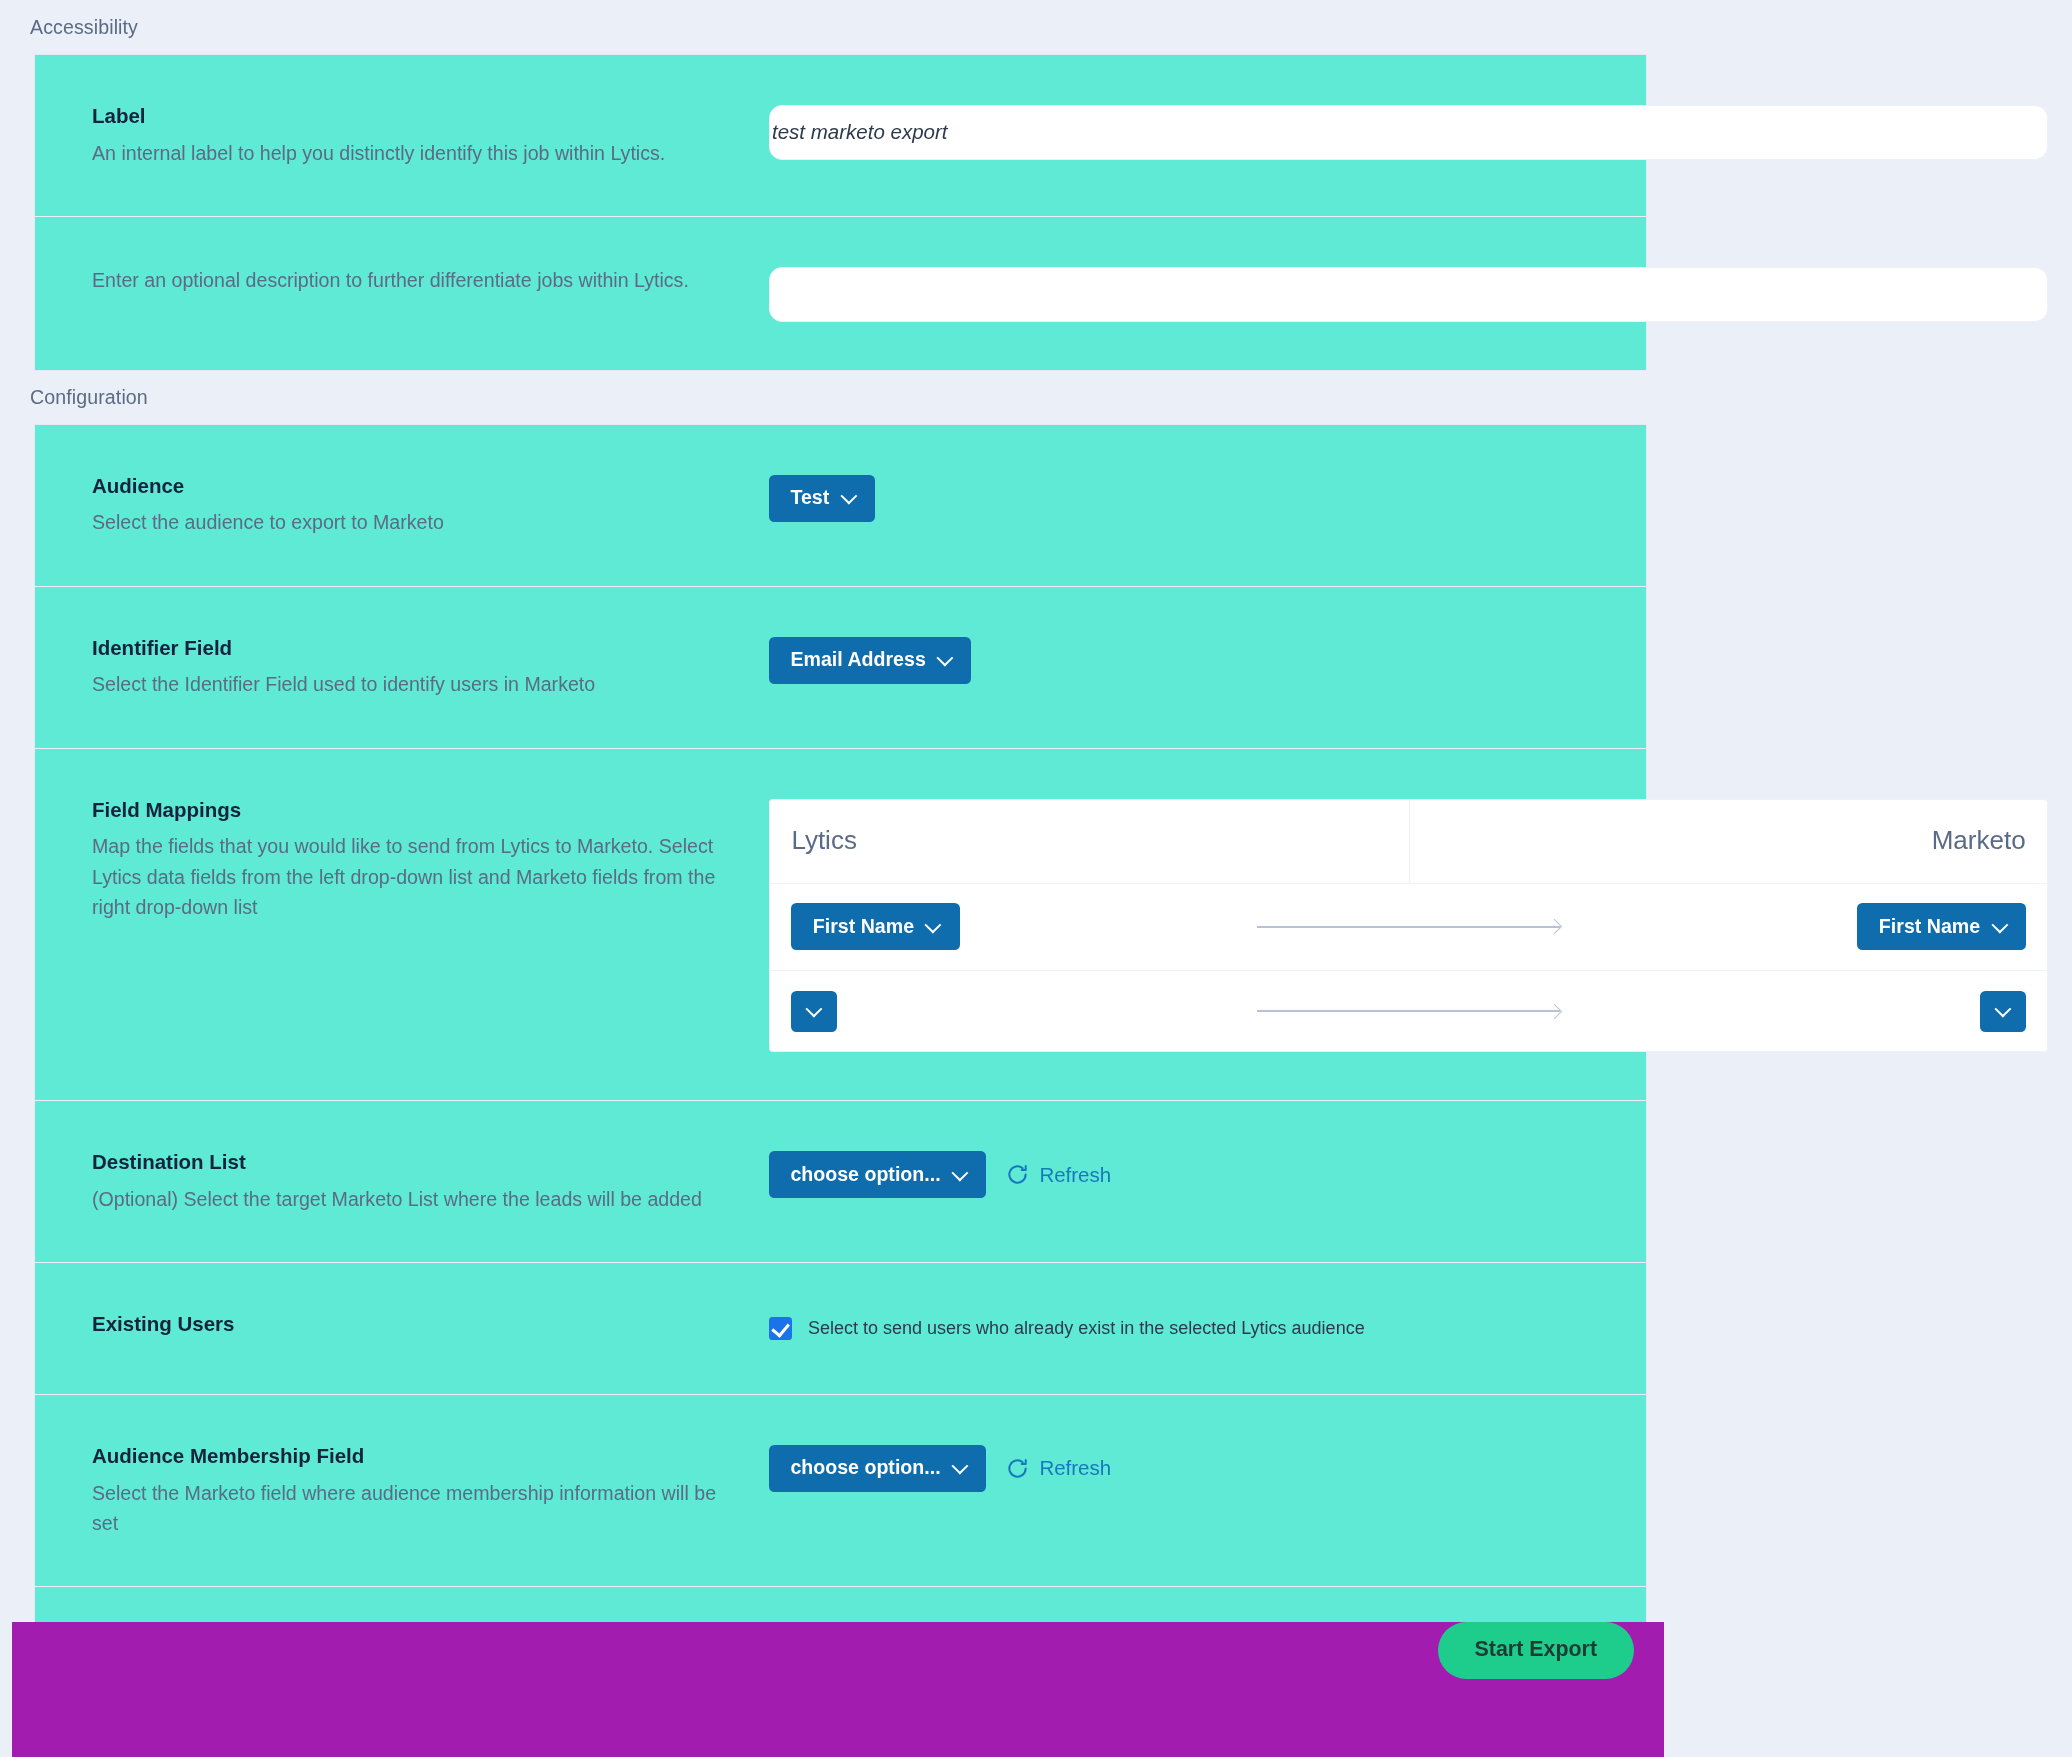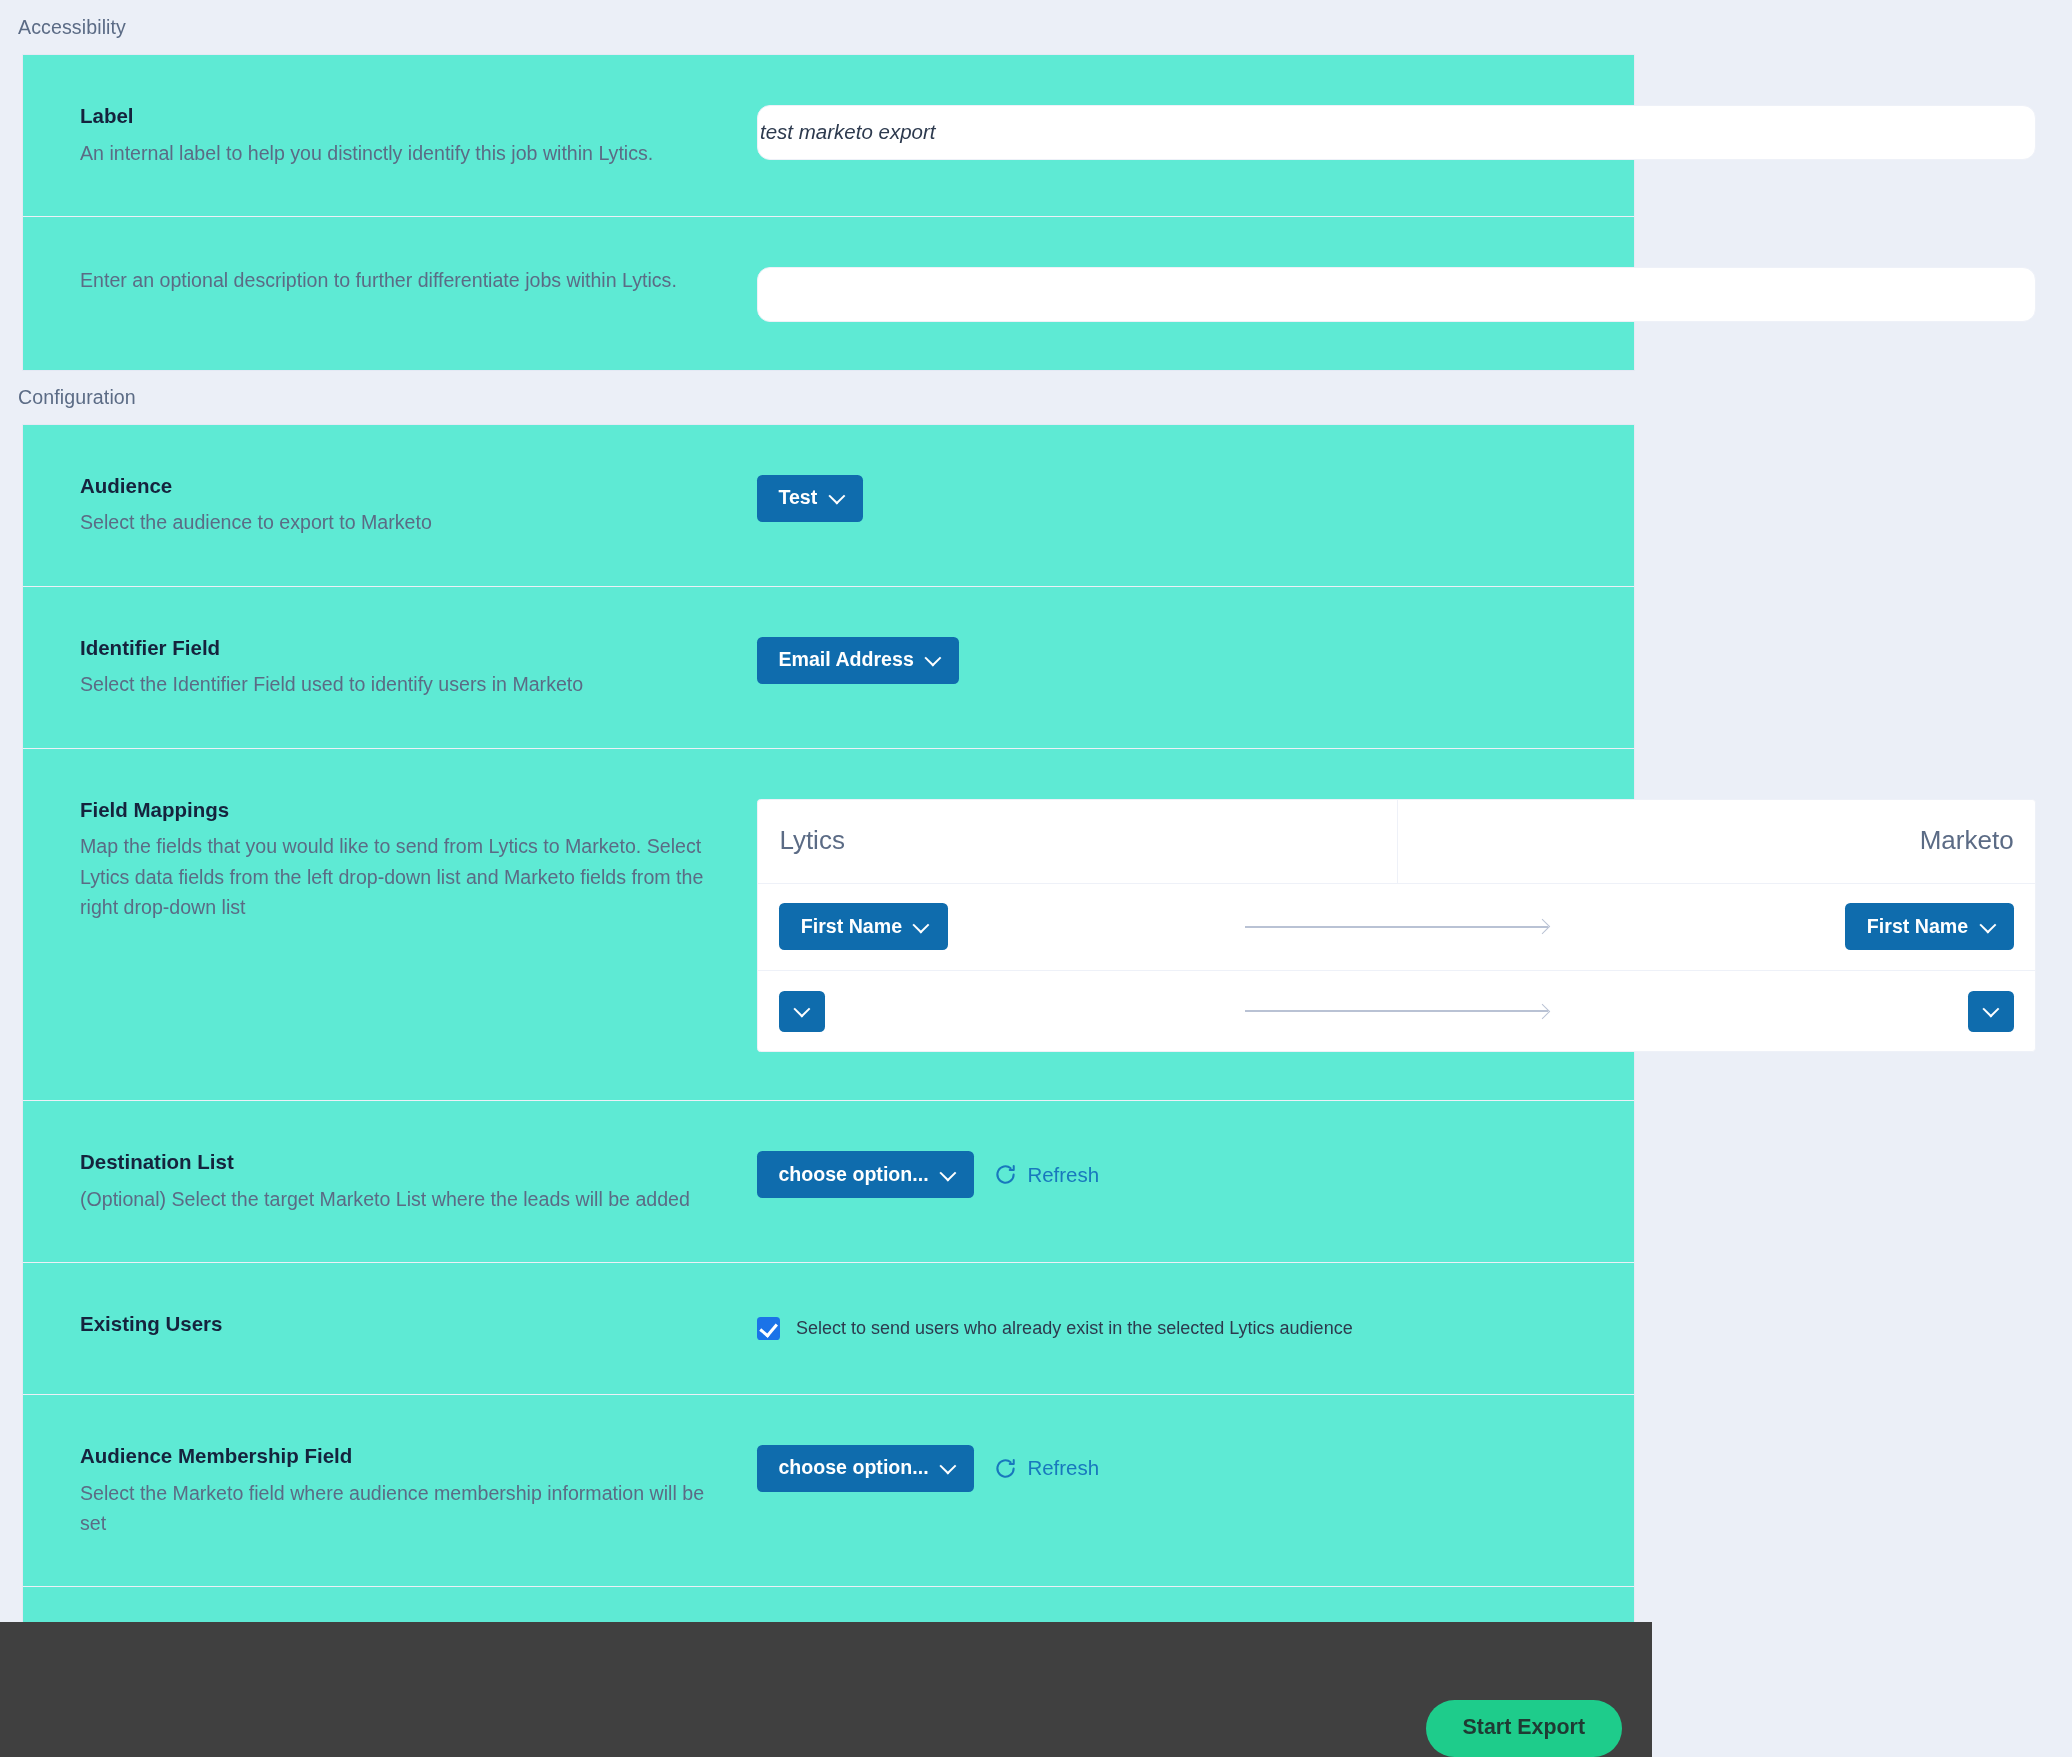--- a/index.html
+++ b/index.html
@@ -6,21 +6,21 @@
   html, body { margin: 0; padding: 0; }
   body {
     width: 2073px;
     height: 1757px;
     background: #ebeff7;
     font-family: "Liberation Sans", sans-serif;
     color: #2d3a4e;
     overflow: hidden;
   }
 
-  .page { position: relative; width: 1652px; height: 1757px; }
+  .page { position: relative; width: 1652px; height: 1757px; margin-left: 12px; }
 
   
   .group-title {
     font-size: 19.6px;
     color: #5b6b85;
     font-weight: 400;
     padding: 16px 0 16px 18px;
     letter-spacing: 0.1px;
   }
 
@@ -228,23 +228,23 @@
     border-left: 2.7px solid #1878bd;
     border-top: 2.7px solid #1878bd;
     transform: rotate(45deg);
   }
 
   
   .footer {
     position: absolute;
     left: 0; right: 0; bottom: 0;
     height: 135px;
-    background: #404040;
+    background: #a21caf;
     display: flex;
-    align-items: flex-end;
+    align-items: flex-start;
     justify-content: flex-end;
     padding-right: 30px;
   }
   .btn-primary {
     background: #1ecc8b;
     color: #1f3b33;
     border: none;
     border-radius: 36px;
     font-family: "Liberation Sans", sans-serif;
     font-size: 21.4px;

